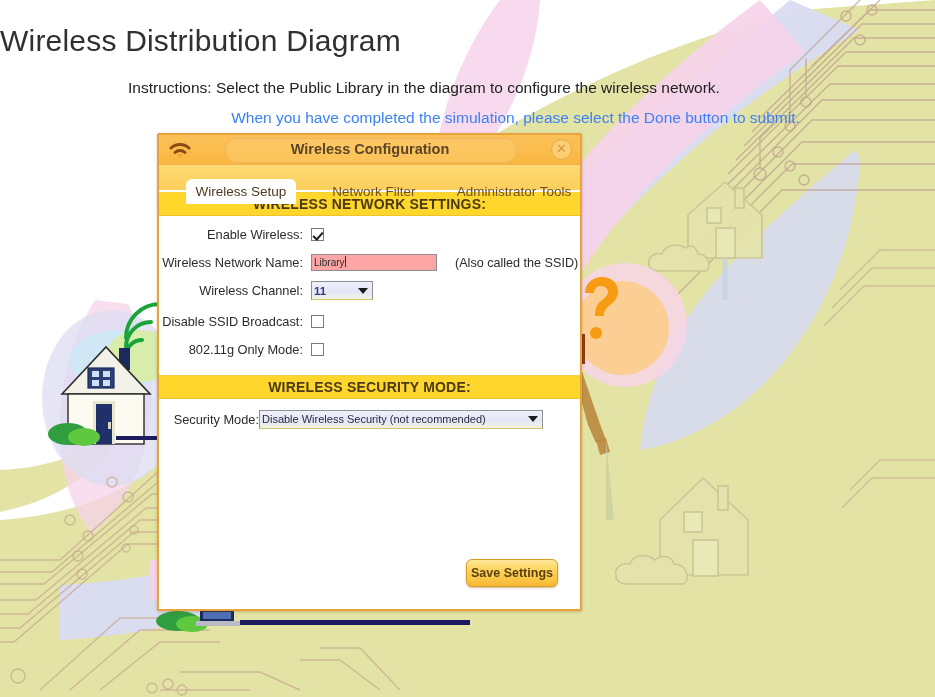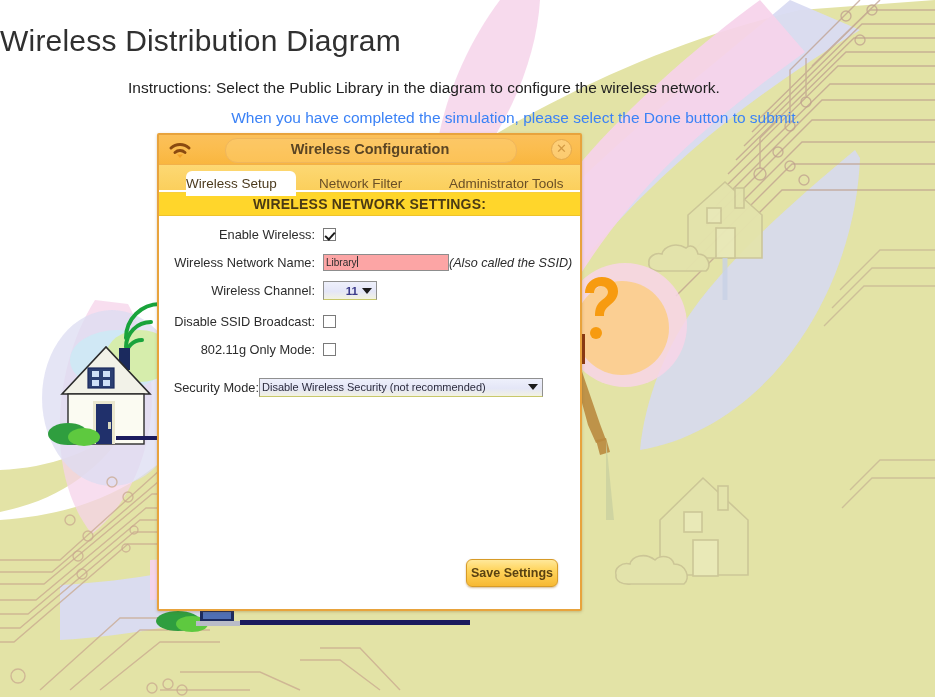--- a/index.html
+++ b/index.html
@@ -64,41 +64,41 @@
     cursor:pointer;
   }
 
   
   .tabrow{
     position:relative;height:25px;
     background:linear-gradient(180deg,#fdd873 0%,#fbcf5c 100%);
     border-bottom:2px solid #ffffff;
   }
   .tab{
-    position:absolute;top:6px;height:25px;line-height:25px;
-    font-size:13.5px;color:#6a4f26;cursor:pointer;
+    position:absolute;top:14px;height:25px;line-height:25px;
+    font-size:13.5px;color:#6a4f26;text-align:center;cursor:pointer;
     box-sizing:border-box;
   }
   .tab.active{
     background:#ffffff;border-radius:6px 6px 0 0;
     color:#4b3a1e;
   }
   #tab0{left:27px;width:110px;}
   #tab1{left:160px;width:110px;}
   #tab2{left:290px;width:130px;}
 
   
   .section-bar{
     height:22px;line-height:22px;text-align:center;
     background:#ffd62b;
     color:#4a3a14;font-size:14px;font-weight:bold;letter-spacing:.2px;
     border-top:1px solid #f6cf3f;border-bottom:1px solid #eec32b;
   }
 
-  .form-area{padding:6px 0 2px 12px;background:#fff;}
+  .form-area{padding:6px 0 2px 0;background:#fff;}
   .row{display:flex;align-items:center;height:25px;margin-bottom:3px;}
   .row .lbl{
     width:152px;text-align:right;padding-right:8px;
     font-size:12.8px;color:#2c2c2c;box-sizing:border-box;
   }
   .row .ctl{display:flex;align-items:center;}
 
   .cb{
     width:13px;height:13px;box-sizing:border-box;
     border:1px solid #7a7a7a;background:#fff;
@@ -113,31 +113,31 @@
     width:126px;height:17px;box-sizing:border-box;
     border:1px solid #8d8d8d;background:#fca5a5;
     font-size:10px;color:#2b2b2b;font-family:"Liberation Sans", sans-serif;
     padding:0 2px;line-height:15px;
     position:relative;
   }
   .caret{
     display:inline-block;width:1px;height:11px;background:#333;
     vertical-align:-1px;margin-left:0px;
   }
-  .hint{font-size:12.6px;color:#2c2c2c;margin-left:0;font-style:italic;}
+  .hint{font-size:12.6px;color:#2c2c2c;margin-left:18px;}
 
   .selbox{
     height:19px;box-sizing:border-box;
     border:1px solid #909090;border-bottom-color:#c8c86a;
     background:linear-gradient(180deg,#eef0fb 0%,#e4e6f7 55%,#f2f2e2 100%);
     font-size:11.8px;color:#3a3a6a;
     display:flex;align-items:center;cursor:pointer;
     padding:0 2px;
   }
-  #channel-select{width:54px;text-align:right;}
+  #channel-select{width:62px;}
   #channel-select .selval{flex:1;color:#3a3a8a;font-weight:bold;font-size:11.5px;}
   #security-select{width:284px;}
   #security-select .selval{flex:1;color:#2b2b3d;font-size:11px;white-space:nowrap;overflow:hidden;}
   .arrow{
     width:0;height:0;margin-left:4px;margin-right:2px;
     border-left:5px solid transparent;border-right:5px solid transparent;
     border-top:6px solid #1b1b1b;
   }
 
   .sec-row{display:flex;align-items:center;height:28px;margin-top:6px;}
@@ -416,20 +416,21 @@
       </div>
 
       <div class="row">
         <div class="lbl">802.11g Only Mode:</div>
         <div class="ctl">
           <span class="cb"></span>
         </div>
       </div>
     </div>
 
+    <div class="section-bar" style="margin-top:8px;">WIRELESS SECURITY MODE:</div>
 
     <div class="sec-row">
       <div class="lbl">Security Mode:</div>
       <div class="ctl">
         <div class="selbox" id="security-select">
           <span class="selval">Disable Wireless Security (not recommended)</span>
           <span class="arrow"></span>
         </div>
       </div>
     </div>

